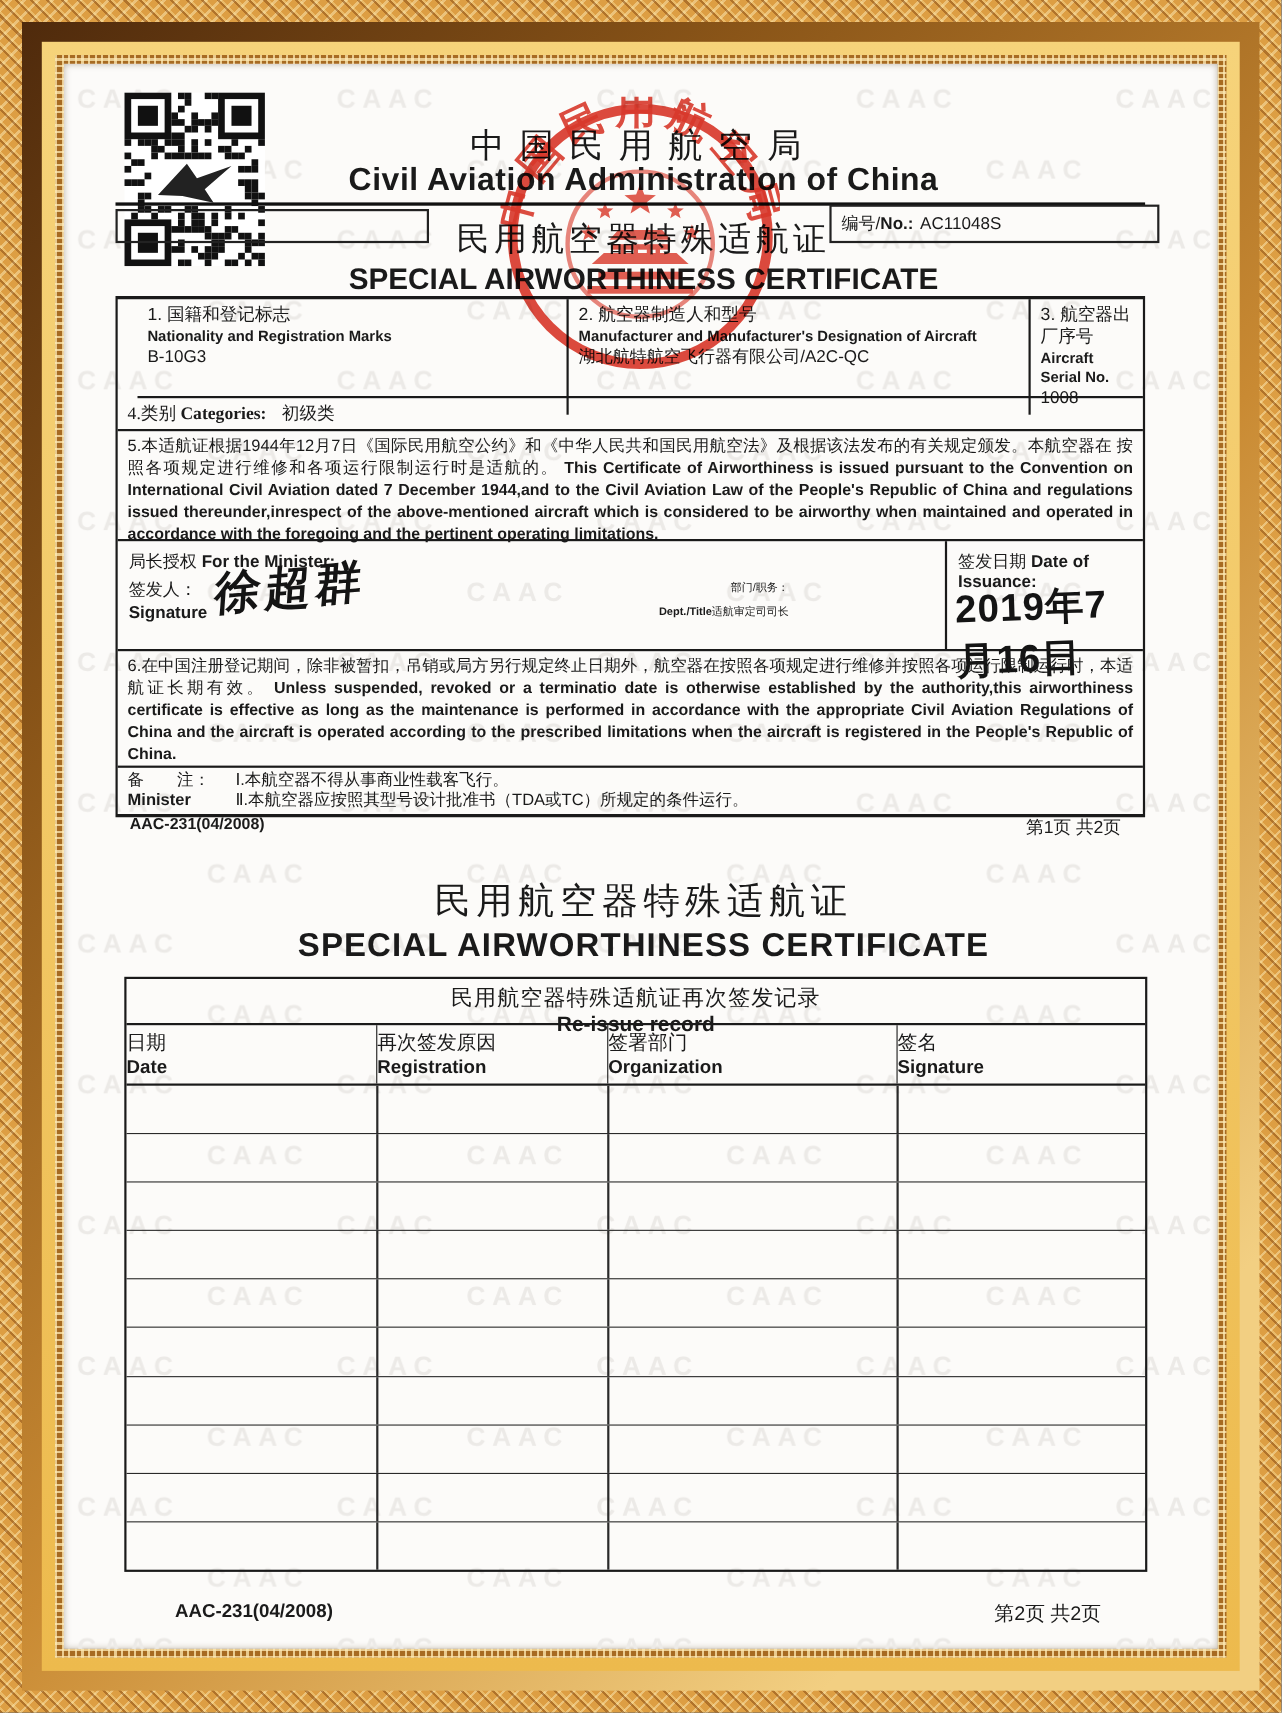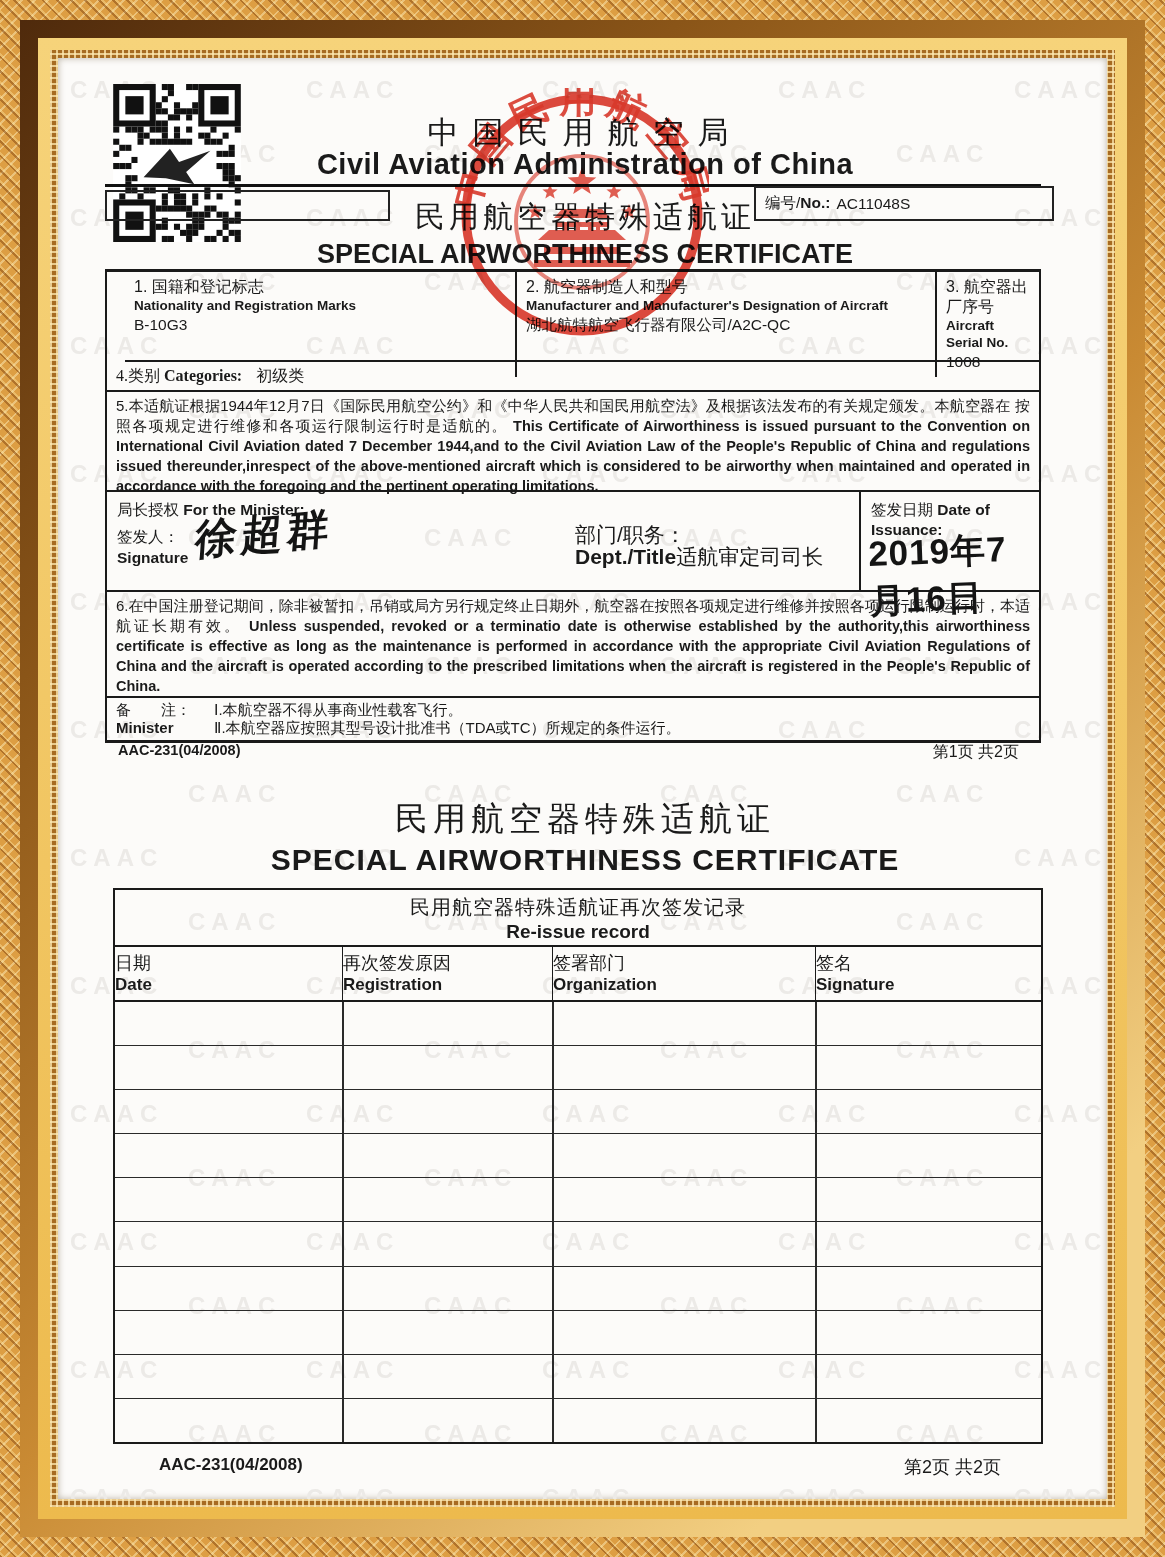--- a/index.html
+++ b/index.html
@@ -52,33 +52,33 @@
   .rowE{height:106px;padding:4px 9px;}
   .rowF{height:42px;display:grid;grid-template-columns:98px auto;padding:3px 9px;box-sizing:border-box;}
   .para{font-size:15px;line-height:20px;text-align:justify;}
   .para .b{font-size:14.5px;}
   .dcellL{position:absolute;left:0;top:0;bottom:0;width:752px;border-right:2px solid #1a1a1a;}
   .dcellR{position:absolute;left:754px;top:0;bottom:0;right:0;}
   .minline{position:absolute;left:10px;top:8px;font-size:15.5px;}
   .signer{position:absolute;left:10px;top:34px;font-size:15.5px;line-height:21px;}
   .hand-sig{position:absolute;left:88px;top:14px;font-size:42px;font-weight:600;
             transform:rotate(-5deg) skewX(-9deg);letter-spacing:4px;color:#141414;}
-  .dept{position:absolute;left:468px;top:32px;font-size:21px;line-height:22px;}
+  .dept{position:absolute;left:492px;top:32px;font-size:10px;line-height:22px;text-align:right;}
   .datelab{position:absolute;left:10px;top:8px;font-size:15.5px;}
   .hand-date{position:absolute;left:8px;top:36px;font-size:35px;font-weight:700;
              transform:rotate(-2deg);letter-spacing:1px;color:#141414;}
   .rmk-line{font-size:15px;line-height:18px;}
   .foot1{left:105px;top:742px;width:936px;display:flex;justify-content:space-between;}
   .foot1 .fl{font-size:14.5px;font-weight:bold;padding-left:13px;}
   .foot1 .fr{font-size:16px;padding-right:22px;}
   
   .t2cn{top:797px;font-size:33px;letter-spacing:5px;}
   .t2en{top:843px;font-size:30px;font-weight:bold;letter-spacing:1px;}
   .tbl2{left:113px;top:888px;width:930px;border:2px solid #1a1a1a;box-sizing:border-box;}
-  .band{height:57px;border-bottom:2px solid #1a1a1a;text-align:center;box-sizing:border-box;padding-top:4px;}
+  .band{height:42px;border-bottom:2px solid #1a1a1a;text-align:center;box-sizing:border-box;padding-top:4px;}
   .band .l1{font-size:20px;letter-spacing:1px;}
   .band .l2{font-size:19px;font-weight:bold;}
   .hrow{height:55px;display:grid;grid-template-columns:227px 210px 263px auto;
         border-bottom:2px solid #1a1a1a;box-sizing:border-box;text-align:left;}
   .hrow>div{box-sizing:border-box;padding-top:4px;}
   .hrow>div+div{border-left:1.5px solid #1a1a1a;}
   .hc-cn{font-size:18px;}
   .hc-en{font-size:17px;font-weight:bold;}
   .erows{height:440px;display:flex;flex-direction:column;}
   .rrow{flex:1;position:relative;border-bottom:1.5px solid #2a2a2a;}

